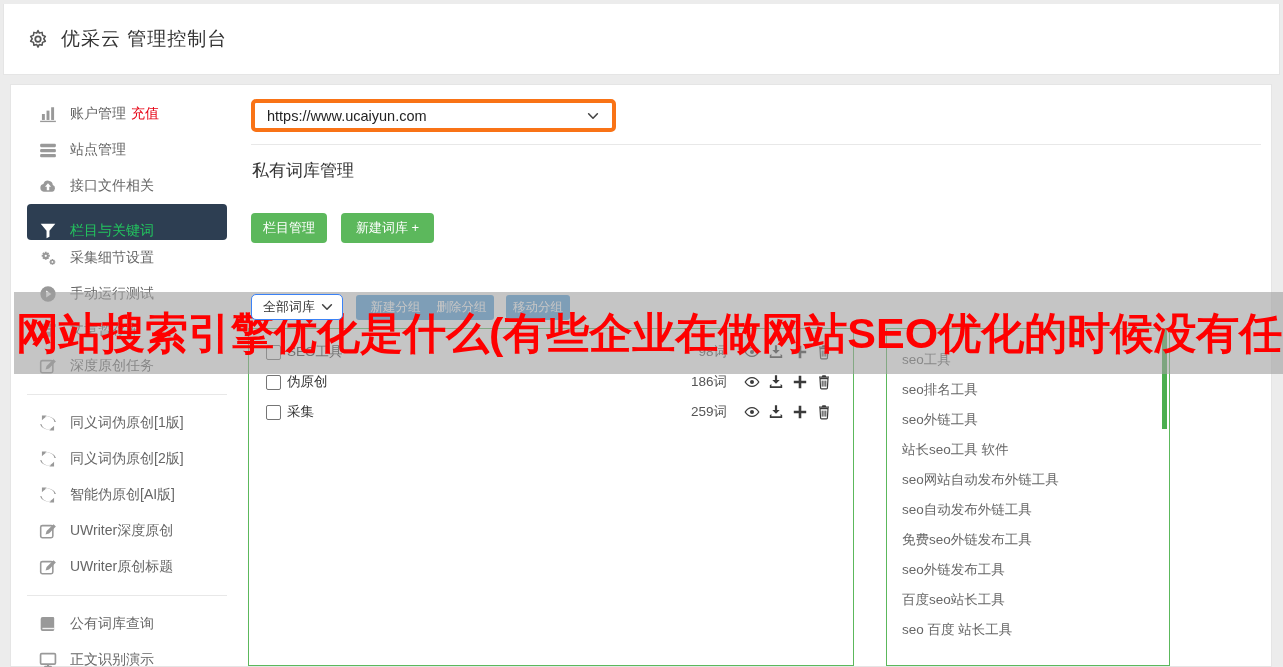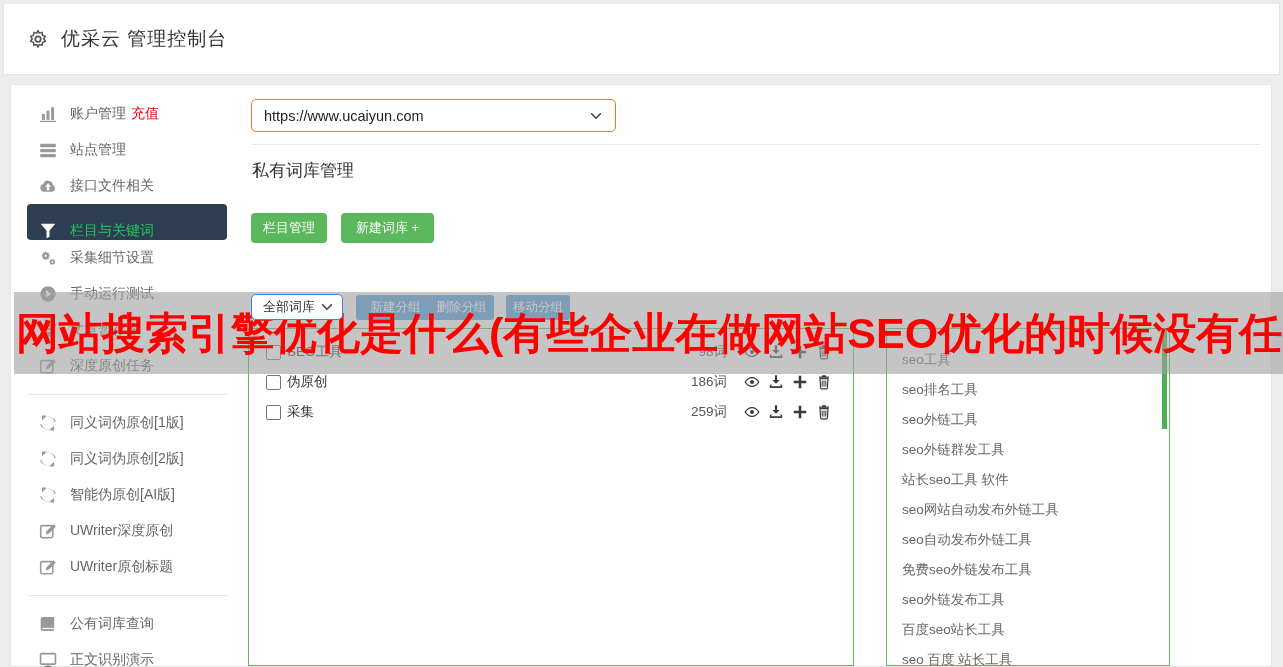--- a/index.html
+++ b/index.html
@@ -19,21 +19,21 @@
   .sidebar{position:absolute;left:0;top:0;width:232px;padding-top:11px;}
   .side-item{height:36px;display:flex;align-items:center;margin:0 16px;border-radius:4px;
              padding-left:12px;color:#666;font-size:14px;cursor:pointer;box-sizing:border-box;}
   .side-item .ic{width:18px;height:18px;color:#999;margin-right:13px;display:inline-flex;flex:none;}
   .side-item.active{background:var(--active-bg);color:#22c55e;align-items:flex-end;}
   .side-item.active .ic{color:#fff;}
   .badge-red{color:var(--badge-red);margin-left:5px;}
   .side-divider{height:1px;background:#e8e8e8;margin:10px 16px;}
 
   
-  .site-select{position:absolute;left:240px;top:14px;width:365px;height:33px;border:1px solid #f97316;
+  .site-select{position:absolute;left:240px;top:14px;width:365px;height:33px;border:4px solid #f97316;
                border-radius:5px;background:#fff;display:flex;align-items:center;justify-content:space-between;
                padding:0 12px;font-size:14.5px;color:#222;box-sizing:border-box;cursor:pointer;}
   .chev{width:14px;height:14px;color:#444;display:inline-flex;}
   .hr1{position:absolute;left:240px;right:10px;top:59px;height:1px;background:#e8e8e8;}
   .page-title{position:absolute;left:241px;top:74px;font-size:17px;color:#333;}
   .btn-green{position:absolute;top:128px;height:30px;background:var(--green);color:#fff;font-size:13px;
              border:none;border-radius:4px;cursor:pointer;font-family:inherit;}
   .btn-col{left:240px;width:76px;} .btn-new{left:330px;width:93px;}
   .tip{position:absolute;left:240px;top:170px;height:22px;line-height:22px;background:#faeef2;
        color:var(--tip-red);font-size:13px;font-weight:bold;padding:0 8px;white-space:nowrap;}
@@ -354,21 +354,20 @@
             </svg>
           </span>
         </div>
       </div>
 
     <div class="panel panel-right">
       <ul class="kw-list" id="kw-list">
           <li class="kw-item">seo工具</li>
           <li class="kw-item">seo排名工具</li>
           <li class="kw-item">seo外链工具</li>
-          <li class="kw-item">seo外链群发工具</li>
           <li class="kw-item">站长seo工具 软件</li>
           <li class="kw-item">seo网站自动发布外链工具</li>
           <li class="kw-item">seo自动发布外链工具</li>
           <li class="kw-item">免费seo外链发布工具</li>
           <li class="kw-item">seo外链发布工具</li>
           <li class="kw-item">百度seo站长工具</li>
           <li class="kw-item">seo 百度 站长工具</li>
         </ul>
       <div class="scroll-thumb"></div>
     </div>

